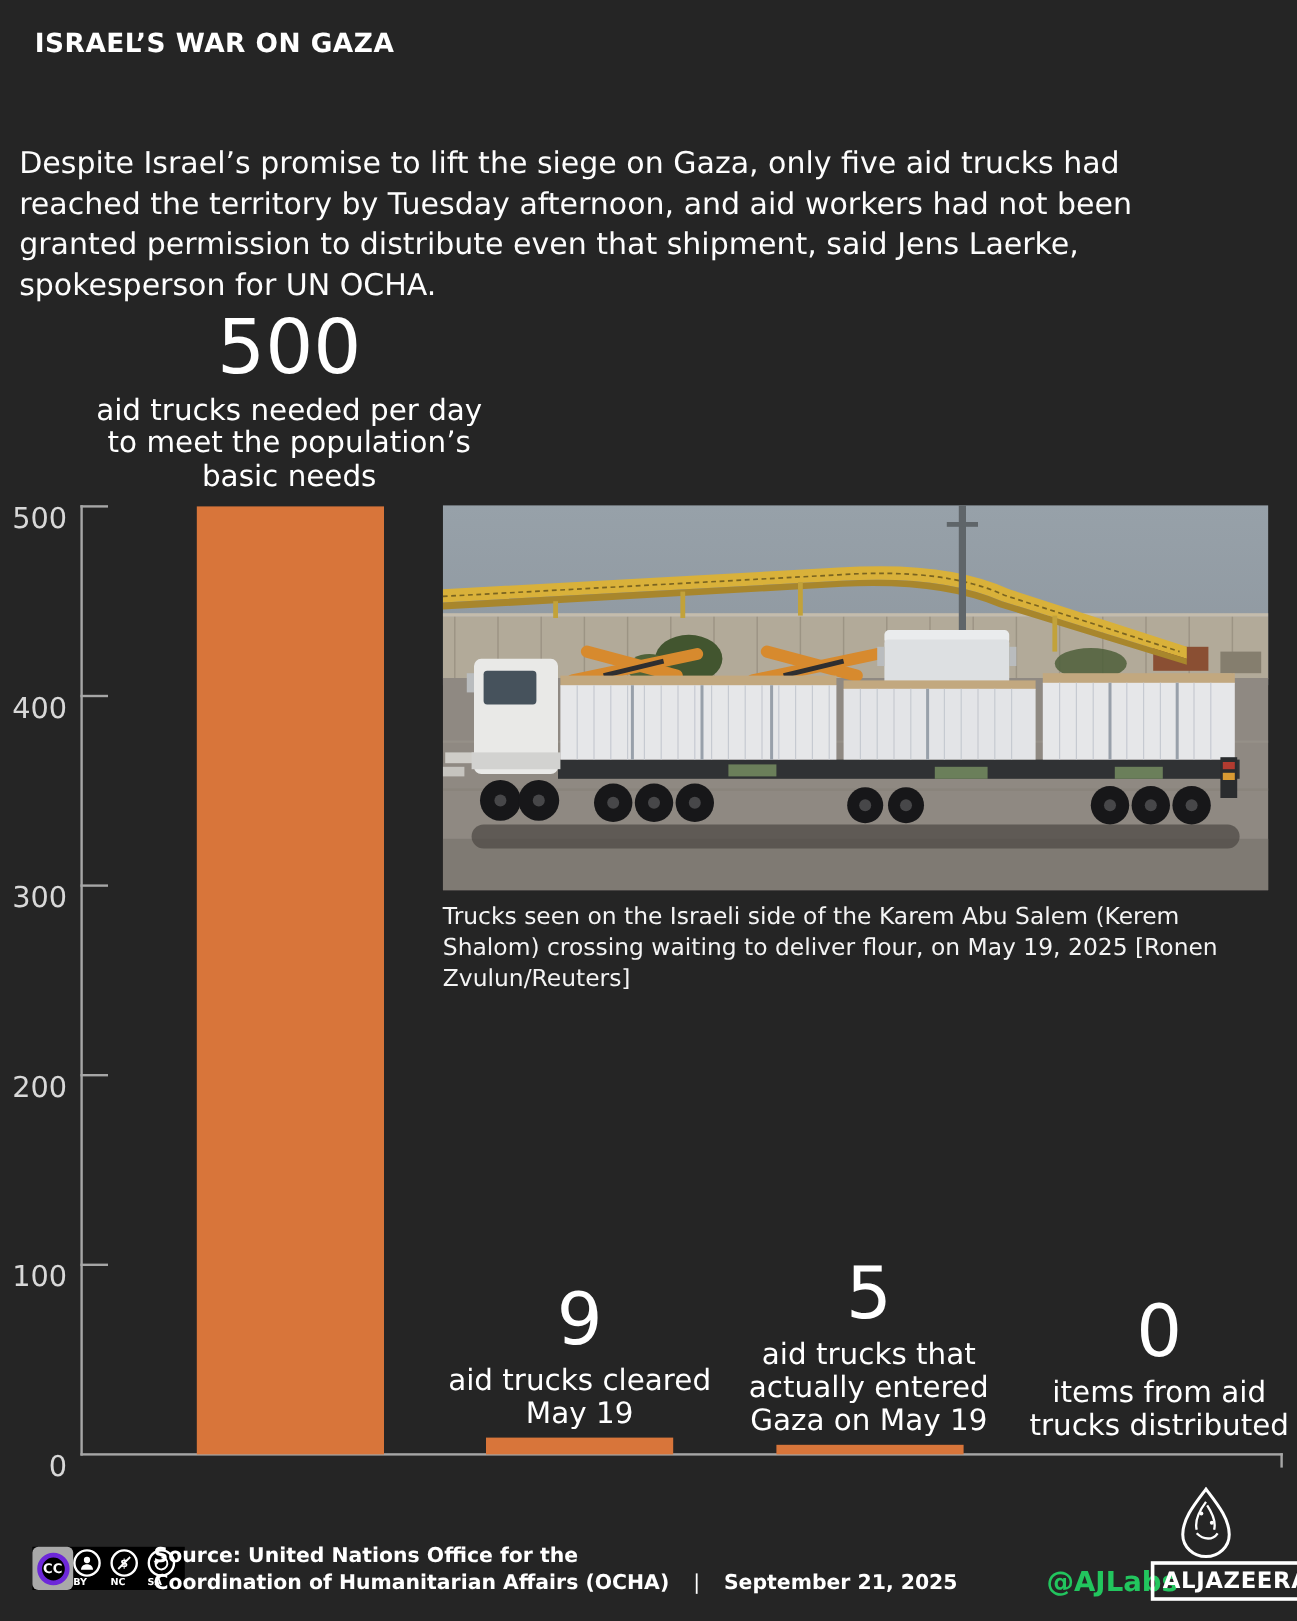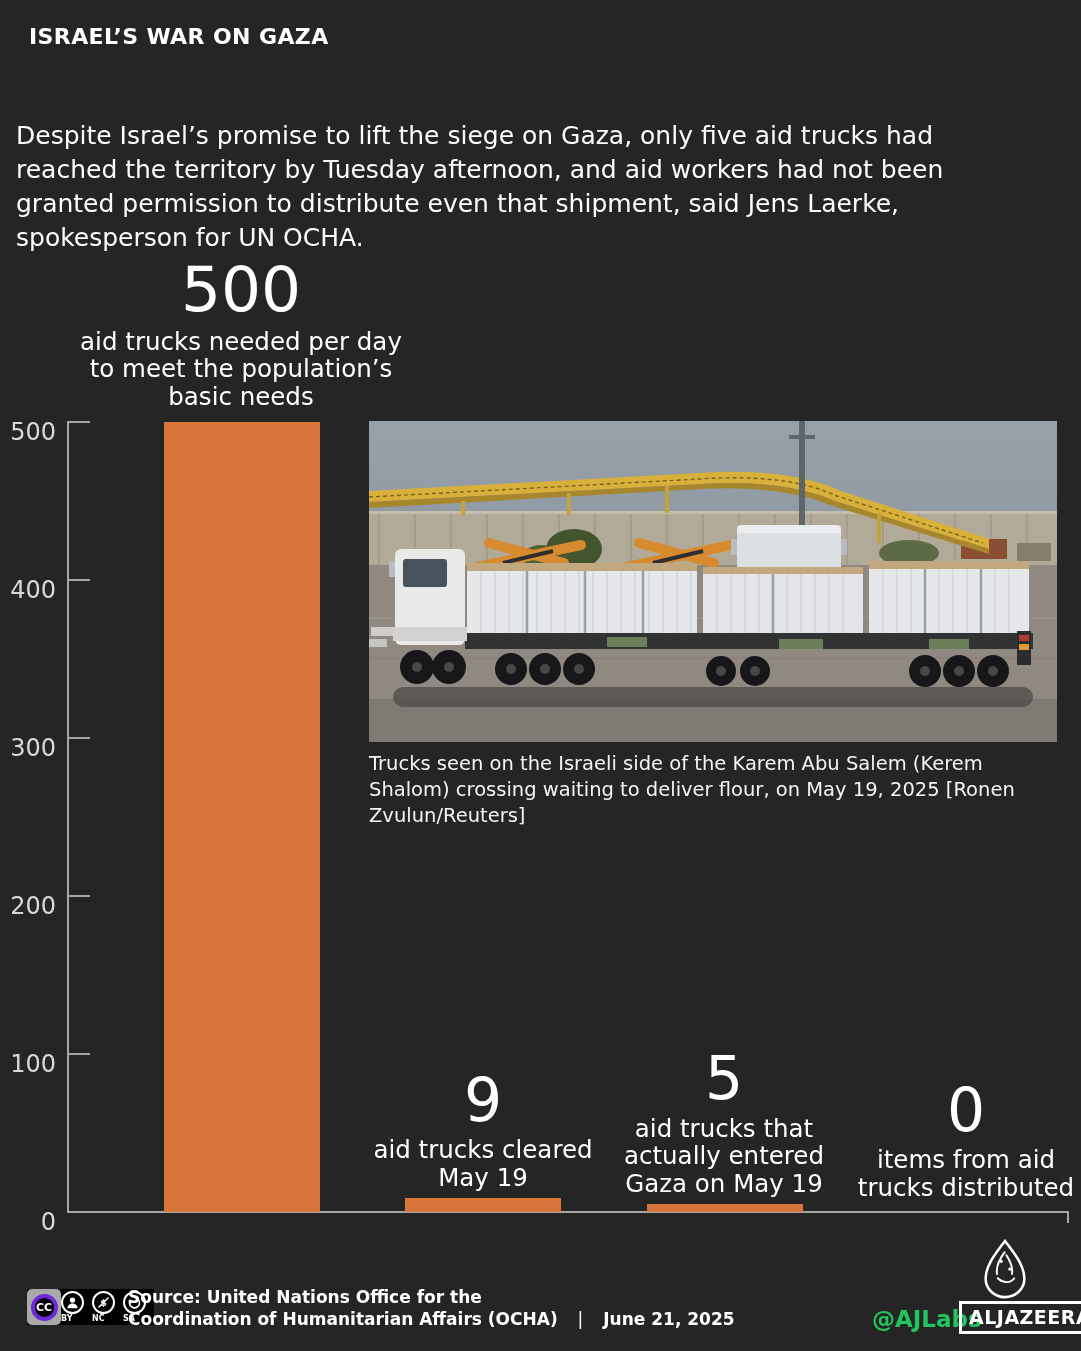--- a/index.html
+++ b/index.html
@@ -323,21 +323,21 @@
   </div>
 
   <div class="abs source">
     <div>
       <span>Source:</span>
       <span>United Nations Office for the</span>
     </div>
     <div>
       <span>Coordination of Humanitarian Affairs (OCHA)</span>
       <span class="sep">|</span>
-      <span>June 21, 2025</span>
+      <span>September 21, 2025</span>
     </div>
   </div>
 
   <svg class="abs ajlogo" viewBox="0 0 60 64">
     <path d="M30 2 C21 14 10 27 10 41 a20 19 0 0 0 40 0 C50 27 39 14 30 2 Z" fill="none" stroke="#fff" stroke-width="2.6"></path>
     <path d="M30 13 c-6 8 -10 16 -8 24 m9 -21 c4 6 8 13 6 21 m-15 3 c6 6 14 6 18 0" fill="none" stroke="#fff" stroke-width="2"></path>
     <circle cx="26" cy="23" r="1.7" fill="#fff"></circle>
       <circle cx="35" cy="31" r="1.7" fill="#fff"></circle>
   </svg>
   <div class="abs ajlabs">@AJLabs</div>

